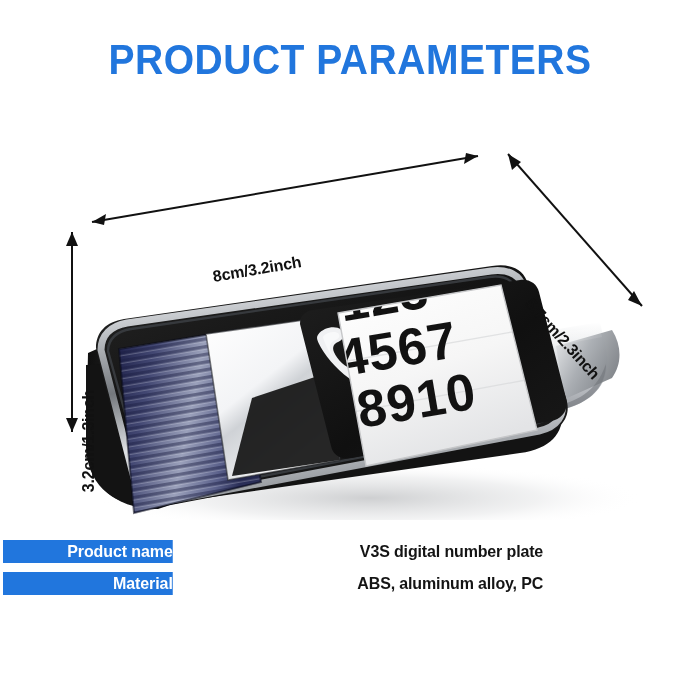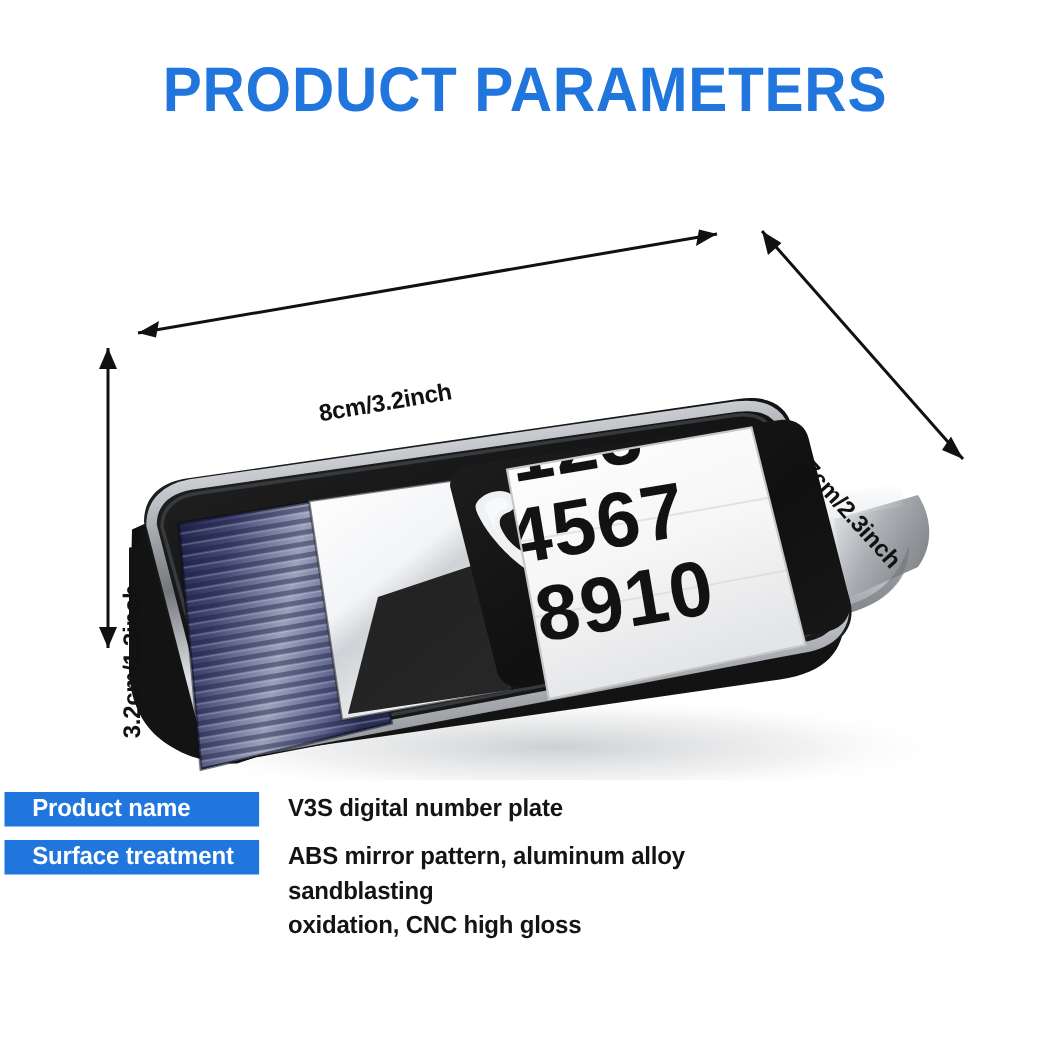--- a/index.html
+++ b/index.html
@@ -74,22 +74,23 @@
     left: 38px;
     top: 322px;
     transform: rotate(-90deg);
     transform-origin: 50% 50%;
   }
 
   
   #spec-table {
     position: absolute;
     left: 0;
-    top: 528px;
+    top: 540px;
     width: 584px;
+    text-align: right;
   }
   .spec-row {
     position: relative;
     display: flex;
     align-items: flex-start;
     margin-bottom: 9px;
     min-height: 22px;
   }
   .spec-key {
     flex: 0 0 auto;
@@ -336,23 +337,22 @@
 
 <div id="spec-table">
 
   <div class="spec-row">
     <div class="spec-key">Product name</div>
     <div class="spec-val">
       <span>V3S digital number plate</span>
     </div>
   </div>
 
-
-
   <div class="spec-row">
-    <div class="spec-key">Surface treatment</div>
+    <div class="spec-key">Material</div>
     <div class="spec-val">
-      <span>ABS mirror pattern, aluminum alloy sandblasting</span>
-      <span class="spec-val-line2">oxidation, CNC high gloss</span>
+      <span>ABS, aluminum alloy, PC</span>
     </div>
   </div>
 
+
+
 </div>
 
 </body></html>

